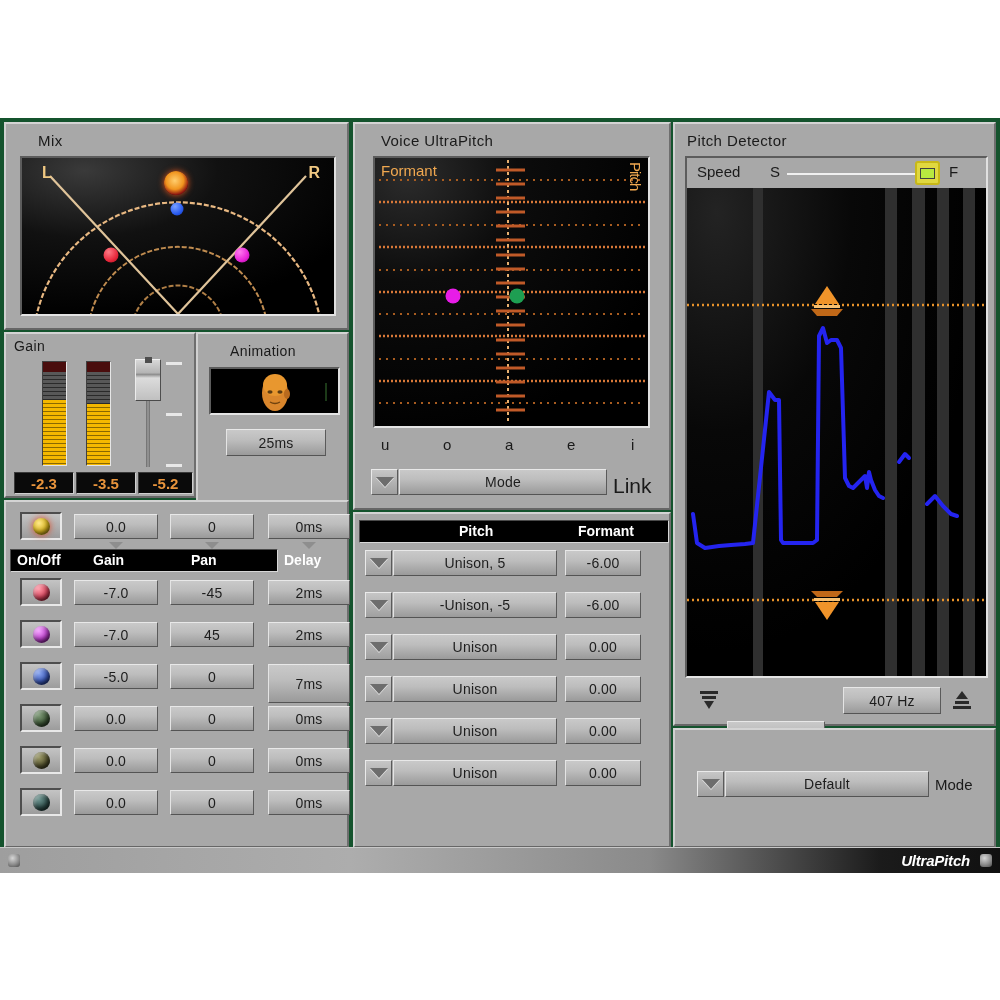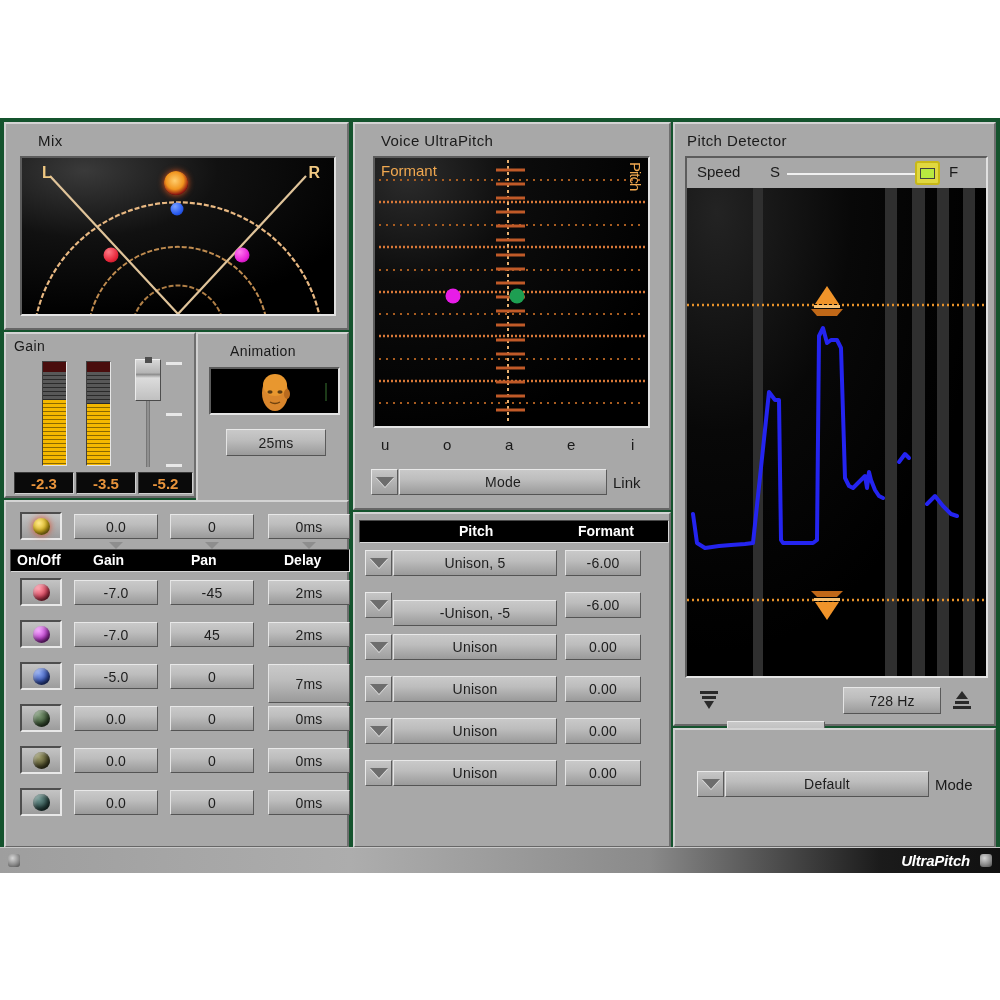--- a/index.html
+++ b/index.html
@@ -286,21 +286,21 @@
     <div class="ledbtn" style="left:14px; top:10px;">
       <div class="led" style="background:radial-gradient(circle at 35% 30%,#ffe98a,#d8b41e 55%,#7a5f08 100%);box-shadow:0 0 7px rgba(230,60,20,.9), inset -2px -3px 4px rgba(0,0,0,.5);"></div>
     </div>
     <div class="btn" style="left:68px; top:12px; width:84px; height:25px;">0.0</div>
     <div class="btn" style="left:164px; top:12px; width:84px; height:25px;">0</div>
     <div class="btn" style="left:262px; top:12px; width:82px; height:25px;">0ms</div>
     <div class="tri-small" style="left:103px; top:40px;"></div>
     <div class="tri-small" style="left:199px; top:40px;"></div>
     <div class="tri-small" style="left:296px; top:40px;"></div>
 
-    <div class="hdr" style="left:4px; top:47px; width:340px; height:23px;text-decoration:underline;">
+    <div class="hdr" style="left:4px; top:47px; width:268px; height:23px;text-decoration:underline;">
       <span style="left:6px;">On/Off</span>
       <span style="left:82px;">Gain</span>
       <span style="left:180px;">Pan</span>
       <span style="left:273px;">Delay</span>
     </div>
 
     <div style="position:absolute; left:0; top:76px; width:345px; height:42px;">
       <div class="ledbtn" style="left:14px; top:0px;">
         <div class="led" style="background:radial-gradient(circle at 35% 30%,#ff9aa8,#d4415a 55%,#6e1020 100%);"></div>
       </div>
@@ -409,41 +409,41 @@
     <div class="lbl" style="left:26px; top:312px; font-size:15px;">u</div>
     <div class="lbl" style="left:88px; top:312px; font-size:15px;">o</div>
     <div class="lbl" style="left:150px; top:312px; font-size:15px;">a</div>
     <div class="lbl" style="left:212px; top:312px; font-size:15px;">e</div>
     <div class="lbl" style="left:276px; top:312px; font-size:15px;">i</div>
 
     <div class="ddbox" style="left:16px; top:345px;">
       <div class="tri-down"></div>
     </div>
     <div class="btn" style="left:44px; top:345px; width:208px; height:26px;">Mode</div>
-    <div class="lbl" style="left:258px; top:350px; font-size:15px;">Link</div>
+    <div class="lbl" style="left:258px; top:350px; font-size:21px;">Link</div>
   </div>
 
   <div class="panel" style="left:353px; top:394px; width:318px; height:336px;">
     <div class="hdr" style="left:4px; top:6px; width:310px; height:23px;">
       <span style="left:99px;">Pitch</span>
       <span style="left:218px;">Formant</span>
     </div>
 
     <div style="position:absolute;left:0;top:36px;width:318px;height:42px;">
       <div class="ddbox" style="left:10px; top:0px;">
           <div class="tri-down"></div>
         </div>
       <div class="btn" style="left:38px; top:0px; width:164px; height:26px;">Unison, 5</div>
       <div class="btn" style="left:210px; top:0px; width:76px; height:26px;">-6.00</div>
     </div>
     <div style="position:absolute;left:0;top:78px;width:318px;height:42px;">
       <div class="ddbox" style="left:10px; top:0px;">
           <div class="tri-down"></div>
         </div>
-      <div class="btn" style="left:38px; top:8px; width:164px; height:26px;">-Unison, -5</div>
+      <div class="btn" style="left:38px; top:0px; width:164px; height:26px;">-Unison, -5</div>
       <div class="btn" style="left:210px; top:0px; width:76px; height:26px;">-6.00</div>
     </div>
     <div style="position:absolute;left:0;top:120px;width:318px;height:42px;">
       <div class="ddbox" style="left:10px; top:0px;">
           <div class="tri-down"></div>
         </div>
       <div class="btn" style="left:38px; top:0px; width:164px; height:26px;">Unison</div>
       <div class="btn" style="left:210px; top:0px; width:76px; height:26px;">0.00</div>
     </div>
     <div style="position:absolute;left:0;top:162px;width:318px;height:42px;">
@@ -530,21 +530,21 @@
     </div>
 
     <div style="position:absolute;left:23px;top:565px;width:22px;height:22px;">
       <svg width="22" height="22" viewBox="0 0 22 22">
         <rect x="2" y="2" width="18" height="3" fill="#2a2a2a"></rect>
         <rect x="4" y="7" width="14" height="3" fill="#2a2a2a"></rect>
         <polygon points="6,12 16,12 11,20" fill="#2a2a2a"></polygon>
       </svg>
     </div>
     <div class="btn" style="left:52px; top:597px; width:98px; height:27px;">60 Hz</div>
-    <div class="btn" style="left:168px; top:563px; width:98px; height:27px;">728 Hz</div>
+    <div class="btn" style="left:168px; top:563px; width:98px; height:27px;">407 Hz</div>
     <div style="position:absolute;left:276px;top:565px;width:22px;height:22px;">
       <svg width="22" height="22" viewBox="0 0 22 22">
         <polygon points="11,2 17,10 5,10" fill="#2a2a2a"></polygon>
         <rect x="4" y="12" width="14" height="3" fill="#2a2a2a"></rect>
         <rect x="2" y="17" width="18" height="3" fill="#2a2a2a"></rect>
       </svg>
     </div>
   </div>
 
   <div class="panel" style="left:673px; top:610px; width:323px; height:120px;">

